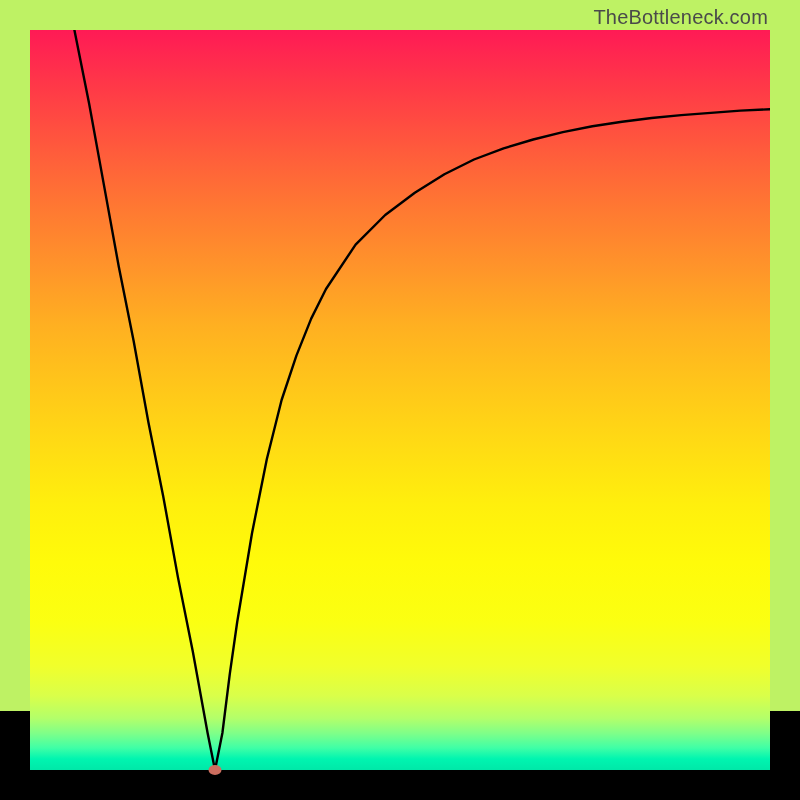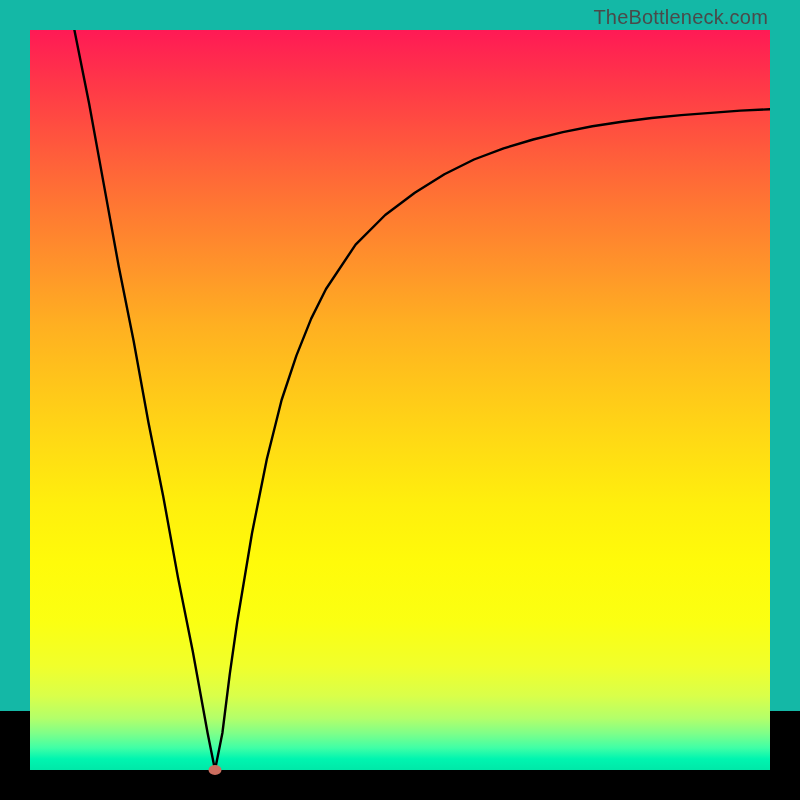--- a/index.html
+++ b/index.html
@@ -7,21 +7,21 @@
     padding: 0;
     width: 800px;
     height: 800px;
     overflow: hidden;
     background: #000;
   }
   .frame {
     position: relative;
     width: 800px;
     height: 711px;
-    background: #14b8a6;
+    background: #bef264;
   }
   .plot-area {
     position: absolute;
     left: 30px;
     top: 30px;
     width: 740px;
     height: 740px;
     background: linear-gradient(to bottom,
       #ff1a55 0%,
       #ff3a47 8%,

